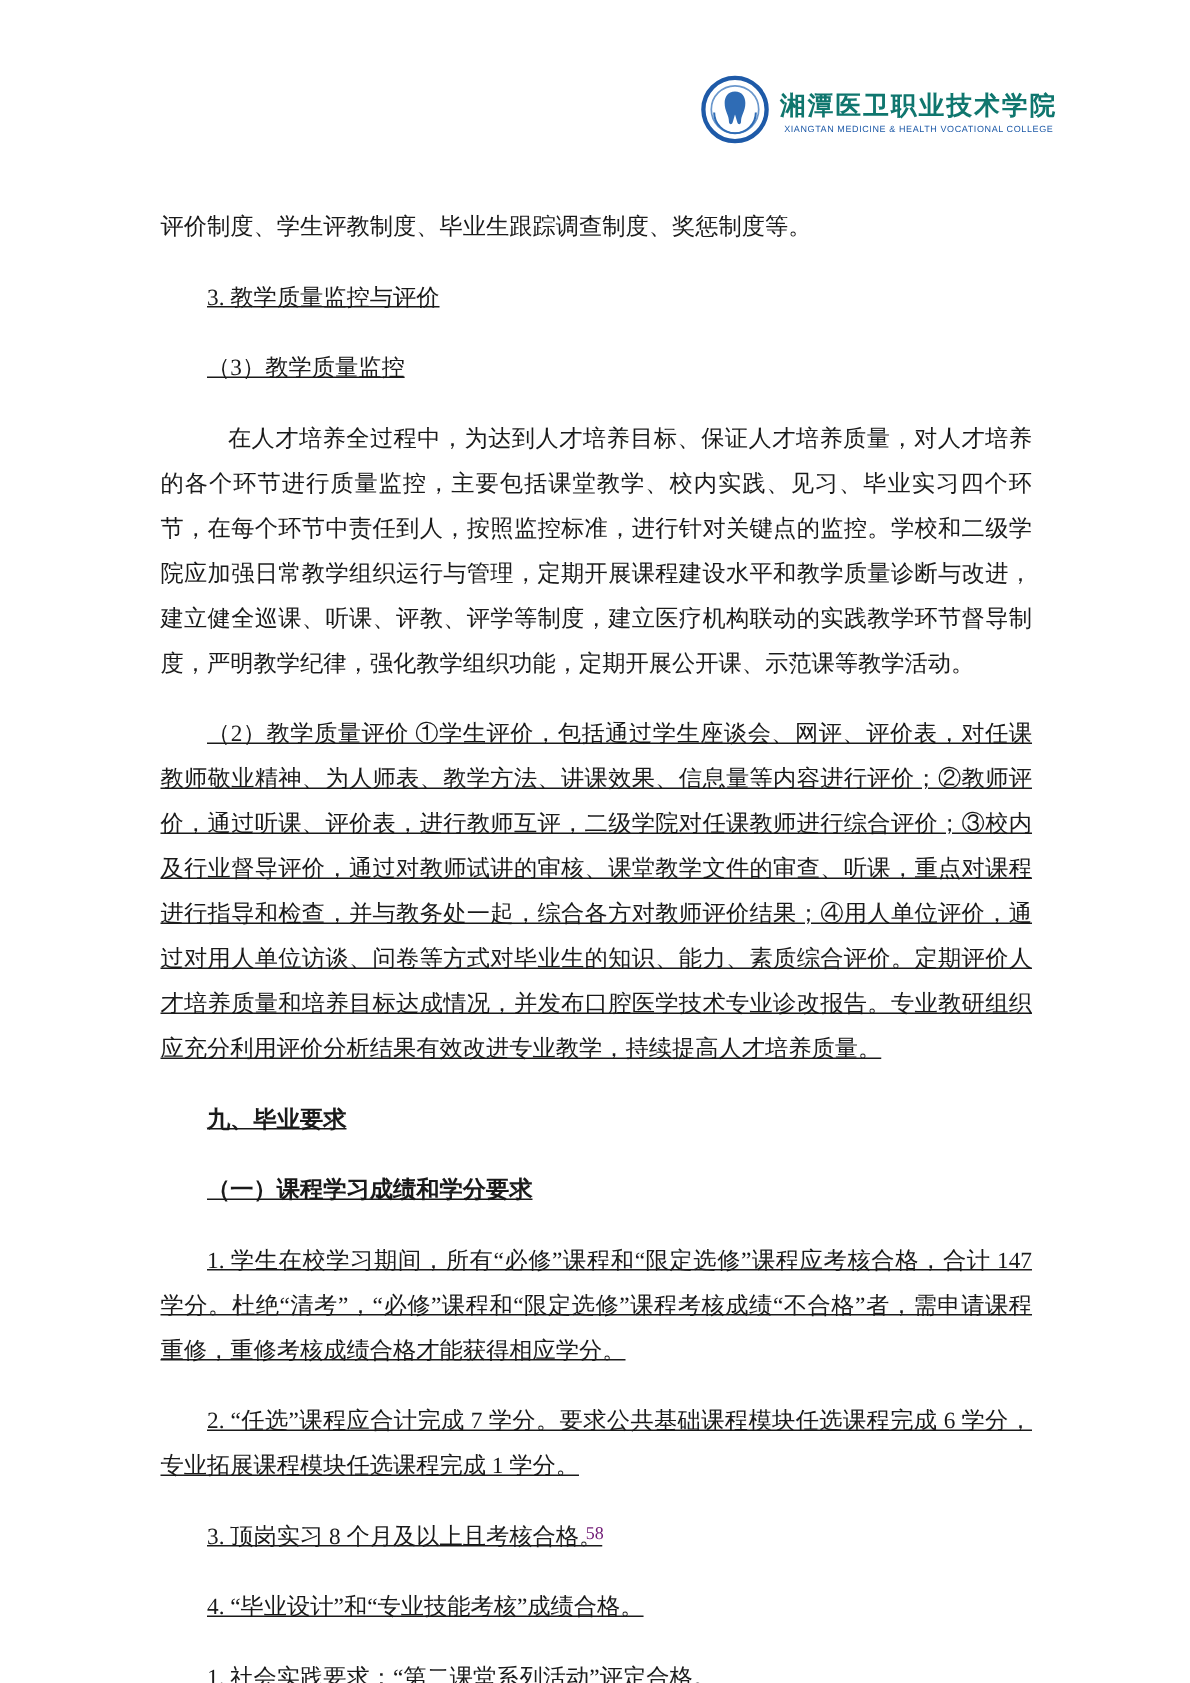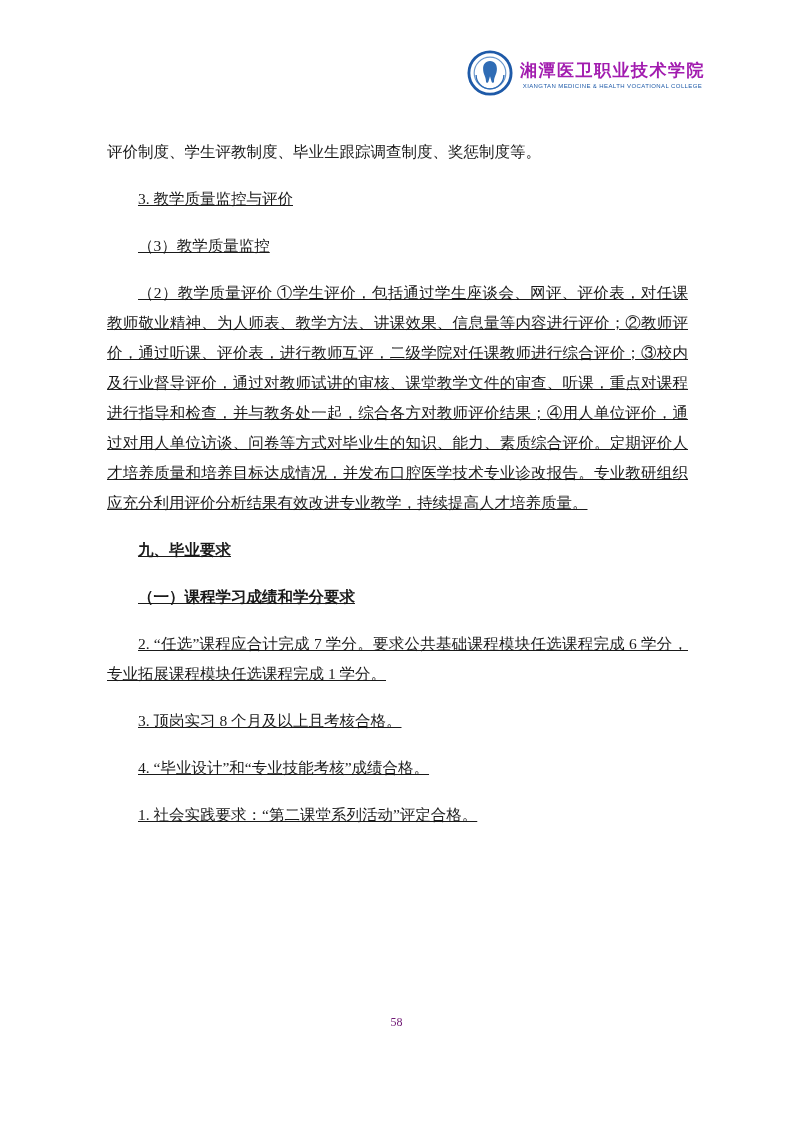--- a/index.html
+++ b/index.html
@@ -28,21 +28,21 @@
   }
   .emblem { flex: 0 0 auto; }
   .logo-text-col {
     display: flex;
     flex-direction: column;
     align-items: center;
   }
   .logo-cn {
     font-size: 17px;
     font-weight: bold;
-    color: #a21caf;
+    color: #0f766e;
     letter-spacing: 1.5px;
     white-space: nowrap;
     line-height: 1.2;
   }
   .logo-en {
     font-size: 6px;
     color: #1e5aa8;
     letter-spacing: 0.4px;
     white-space: nowrap;
     font-family: "Liberation Sans", sans-serif;
@@ -94,23 +94,25 @@
     <span class="logo-text-col">
       <span class="logo-cn">湘潭医卫职业技术学院</span>
       <span class="logo-en">XIANGTAN MEDICINE &amp; HEALTH VOCATIONAL COLLEGE</span>
     </span>
   </div>
 
   <div class="doc-body">
     <p class="para indent-0">评价制度、学生评教制度、毕业生跟踪调查制度、奖惩制度等。</p>
     <p class="para indent-2">3.  教学质量监控与评价</p>
     <p class="para indent-2">（3）教学质量监控</p>
+    <p class="para indent-3">在人才培养全过程中，为达到人才培养目标、保证人才培养质量，对人才培养的各个环节进行质量监控，主要包括课堂教学、校内实践、见习、毕业实习四个环节，在每个环节中责任到人，按照监控标准，进行针对关键点的监控。学校和二级学院应加强日常教学组织运行与管理，定期开展课程建设水平和教学质量诊断与改进，建立健全巡课、听课、评教、评学等制度，建立医疗机构联动的实践教学环节督导制度，严明教学纪律，强化教学组织功能，定期开展公开课、示范课等教学活动。</p>
     <p class="para indent-2">（2）教学质量评价 ①学生评价，包括通过学生座谈会、网评、评价表，对任课教师敬业精神、为人师表、教学方法、讲课效果、信息量等内容进行评价；②教师评价，通过听课、评价表，进行教师互评，二级学院对任课教师进行综合评价；③校内及行业督导评价，通过对教师试讲的审核、课堂教学文件的审查、听课，重点对课程进行指导和检查，并与教务处一起，综合各方对教师评价结果；④用人单位评价，通过对用人单位访谈、问卷等方式对毕业生的知识、能力、素质综合评价。定期评价人才培养质量和培养目标达成情况，并发布口腔医学技术专业诊改报告。专业教研组织应充分利用评价分析结果有效改进专业教学，持续提高人才培养质量。</p>
     <p class="para indent-2 bold">九、毕业要求</p>
     <p class="para indent-2 bold">（一）课程学习成绩和学分要求</p>
+    <p class="para indent-2">1. 学生在校学习期间，所有“必修”课程和“限定选修”课程应考核合格，合计 147 学分。杜绝“清考”，“必修”课程和“限定选修”课程考核成绩“不合格”者，需申请课程重修，重修考核成绩合格才能获得相应学分。</p>
     <p class="para indent-2">2. “任选”课程应合计完成 7 学分。要求公共基础课程模块任选课程完成 6 学分，专业拓展课程模块任选课程完成 1 学分。</p>
     <p class="para indent-2">3.  顶岗实习 8 个月及以上且考核合格。</p>
     <p class="para indent-2">4. “毕业设计”和“专业技能考核”成绩合格。</p>
     <p class="para indent-2">1. 社会实践要求：“第二课堂系列活动”评定合格。</p>
   </div>
 
   <div class="page-footer">58</div>
 
 </div>
 

